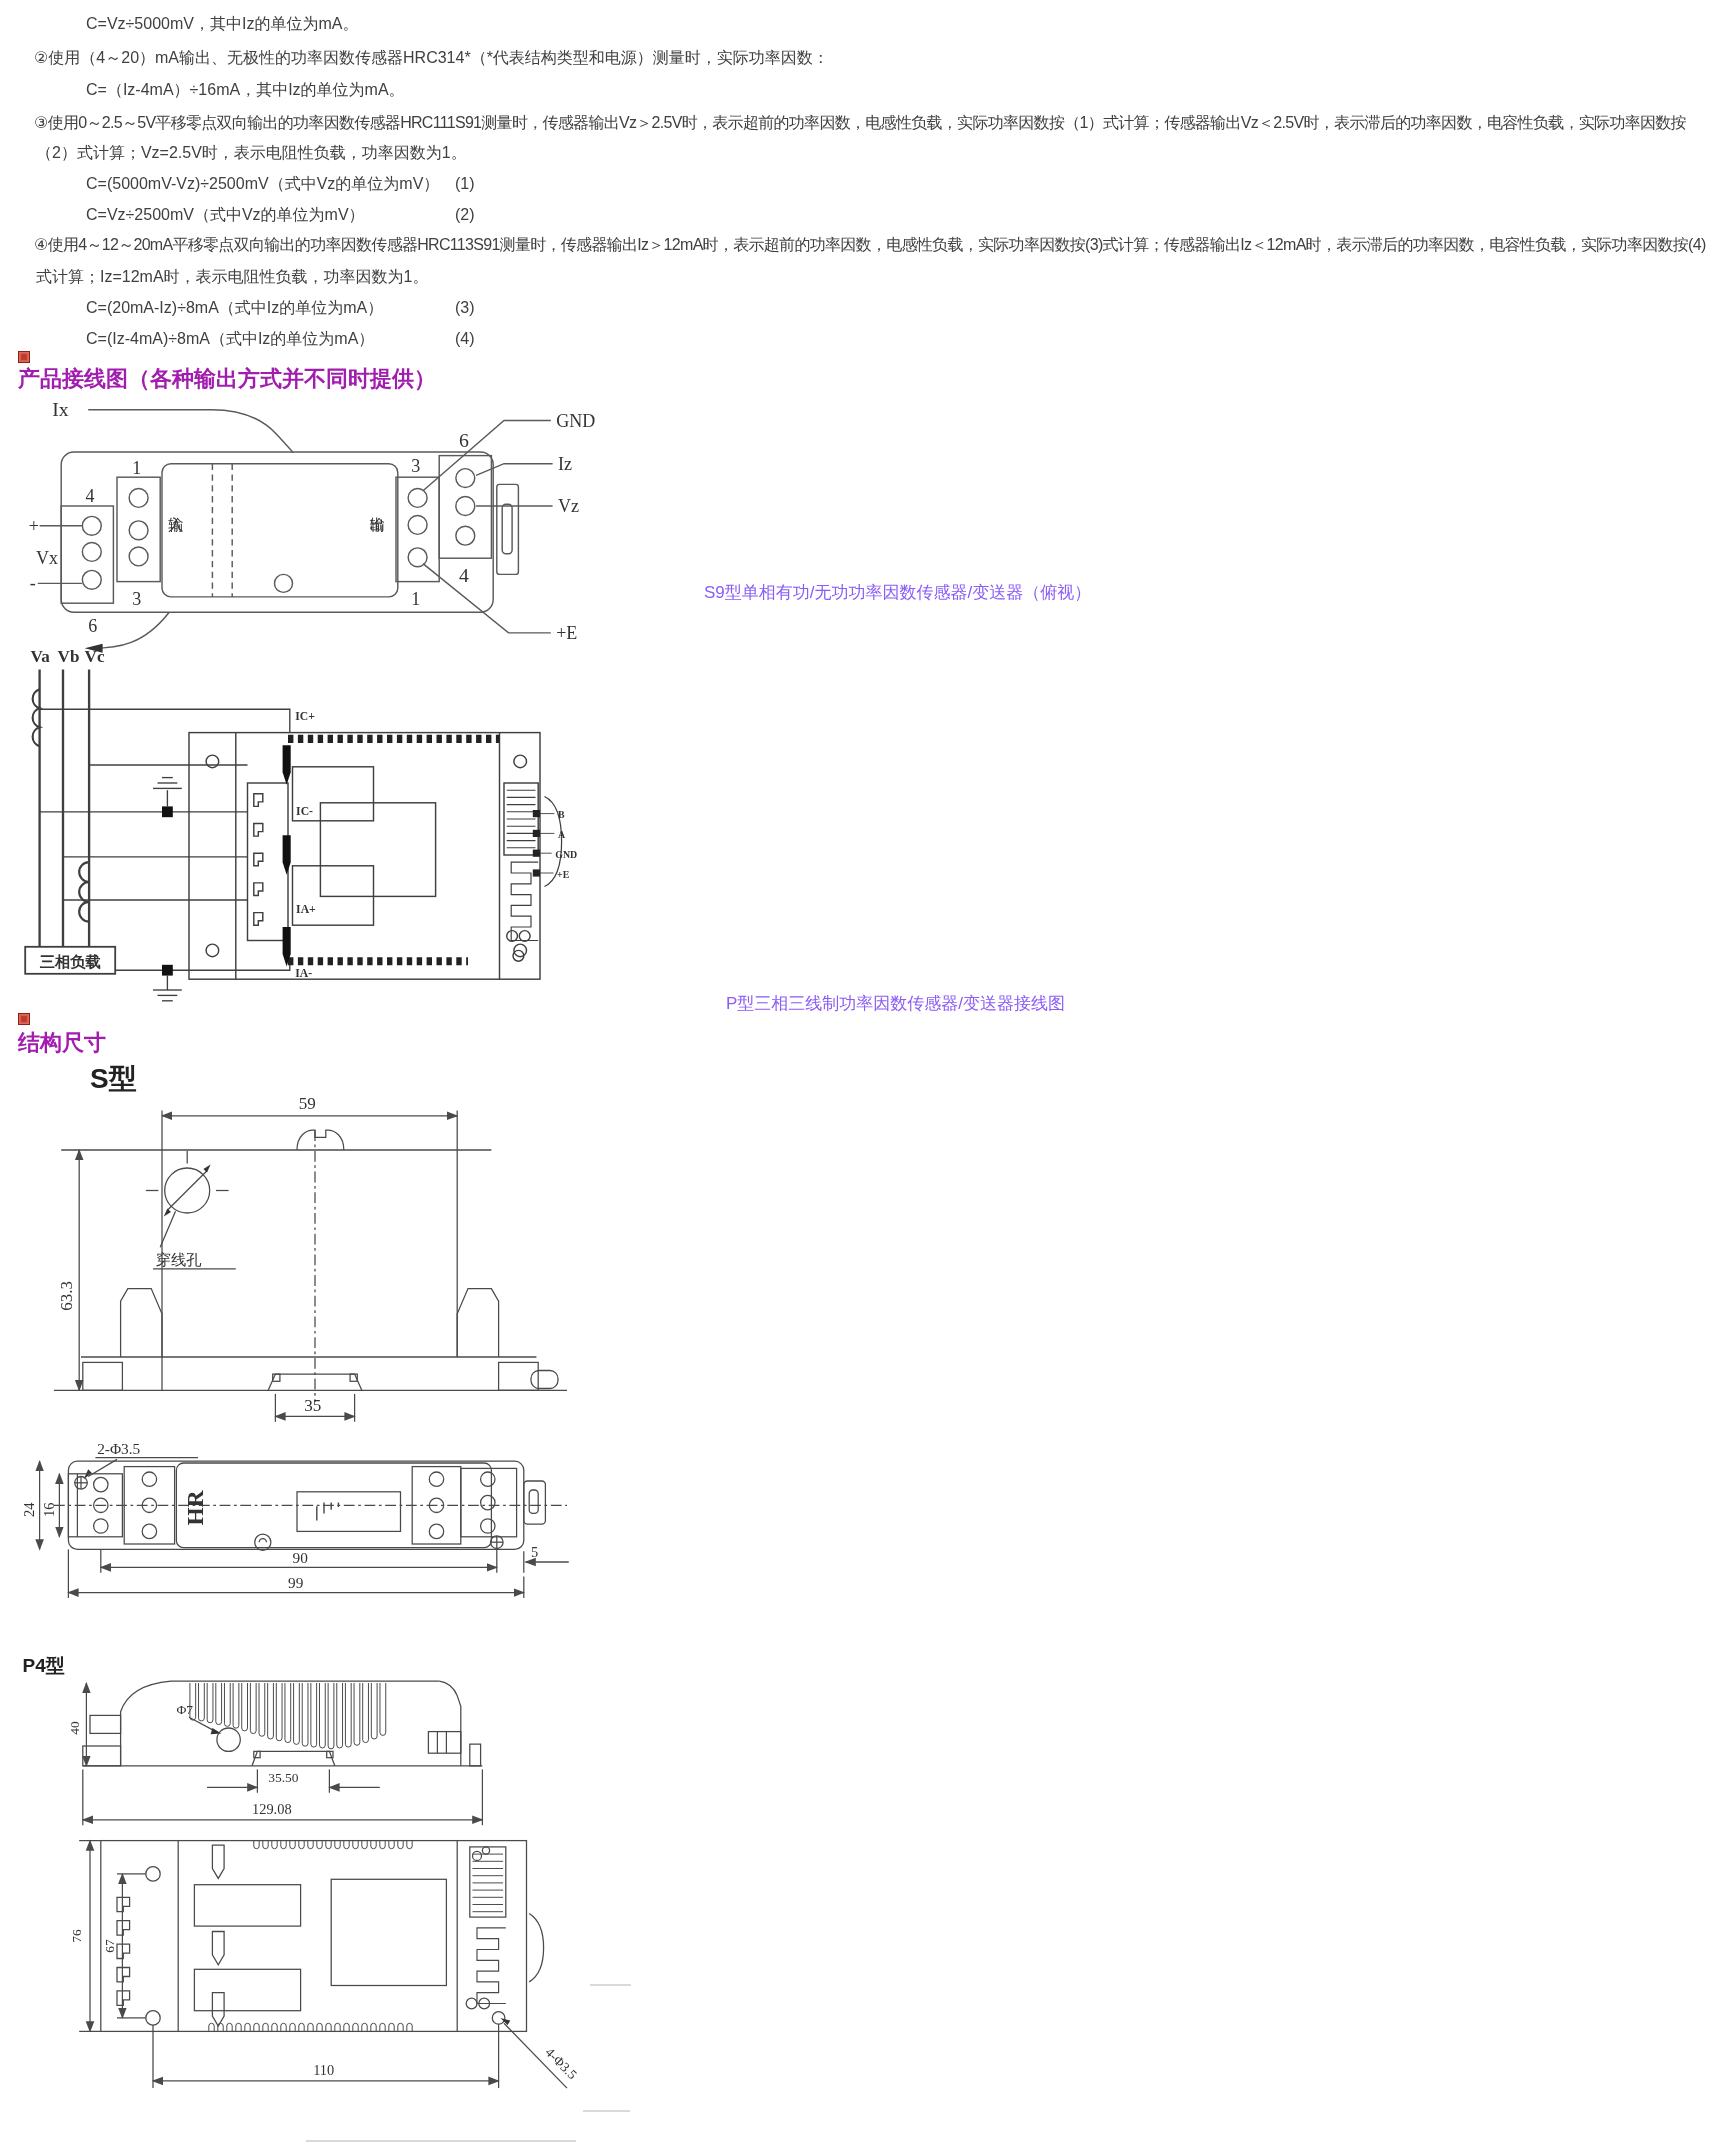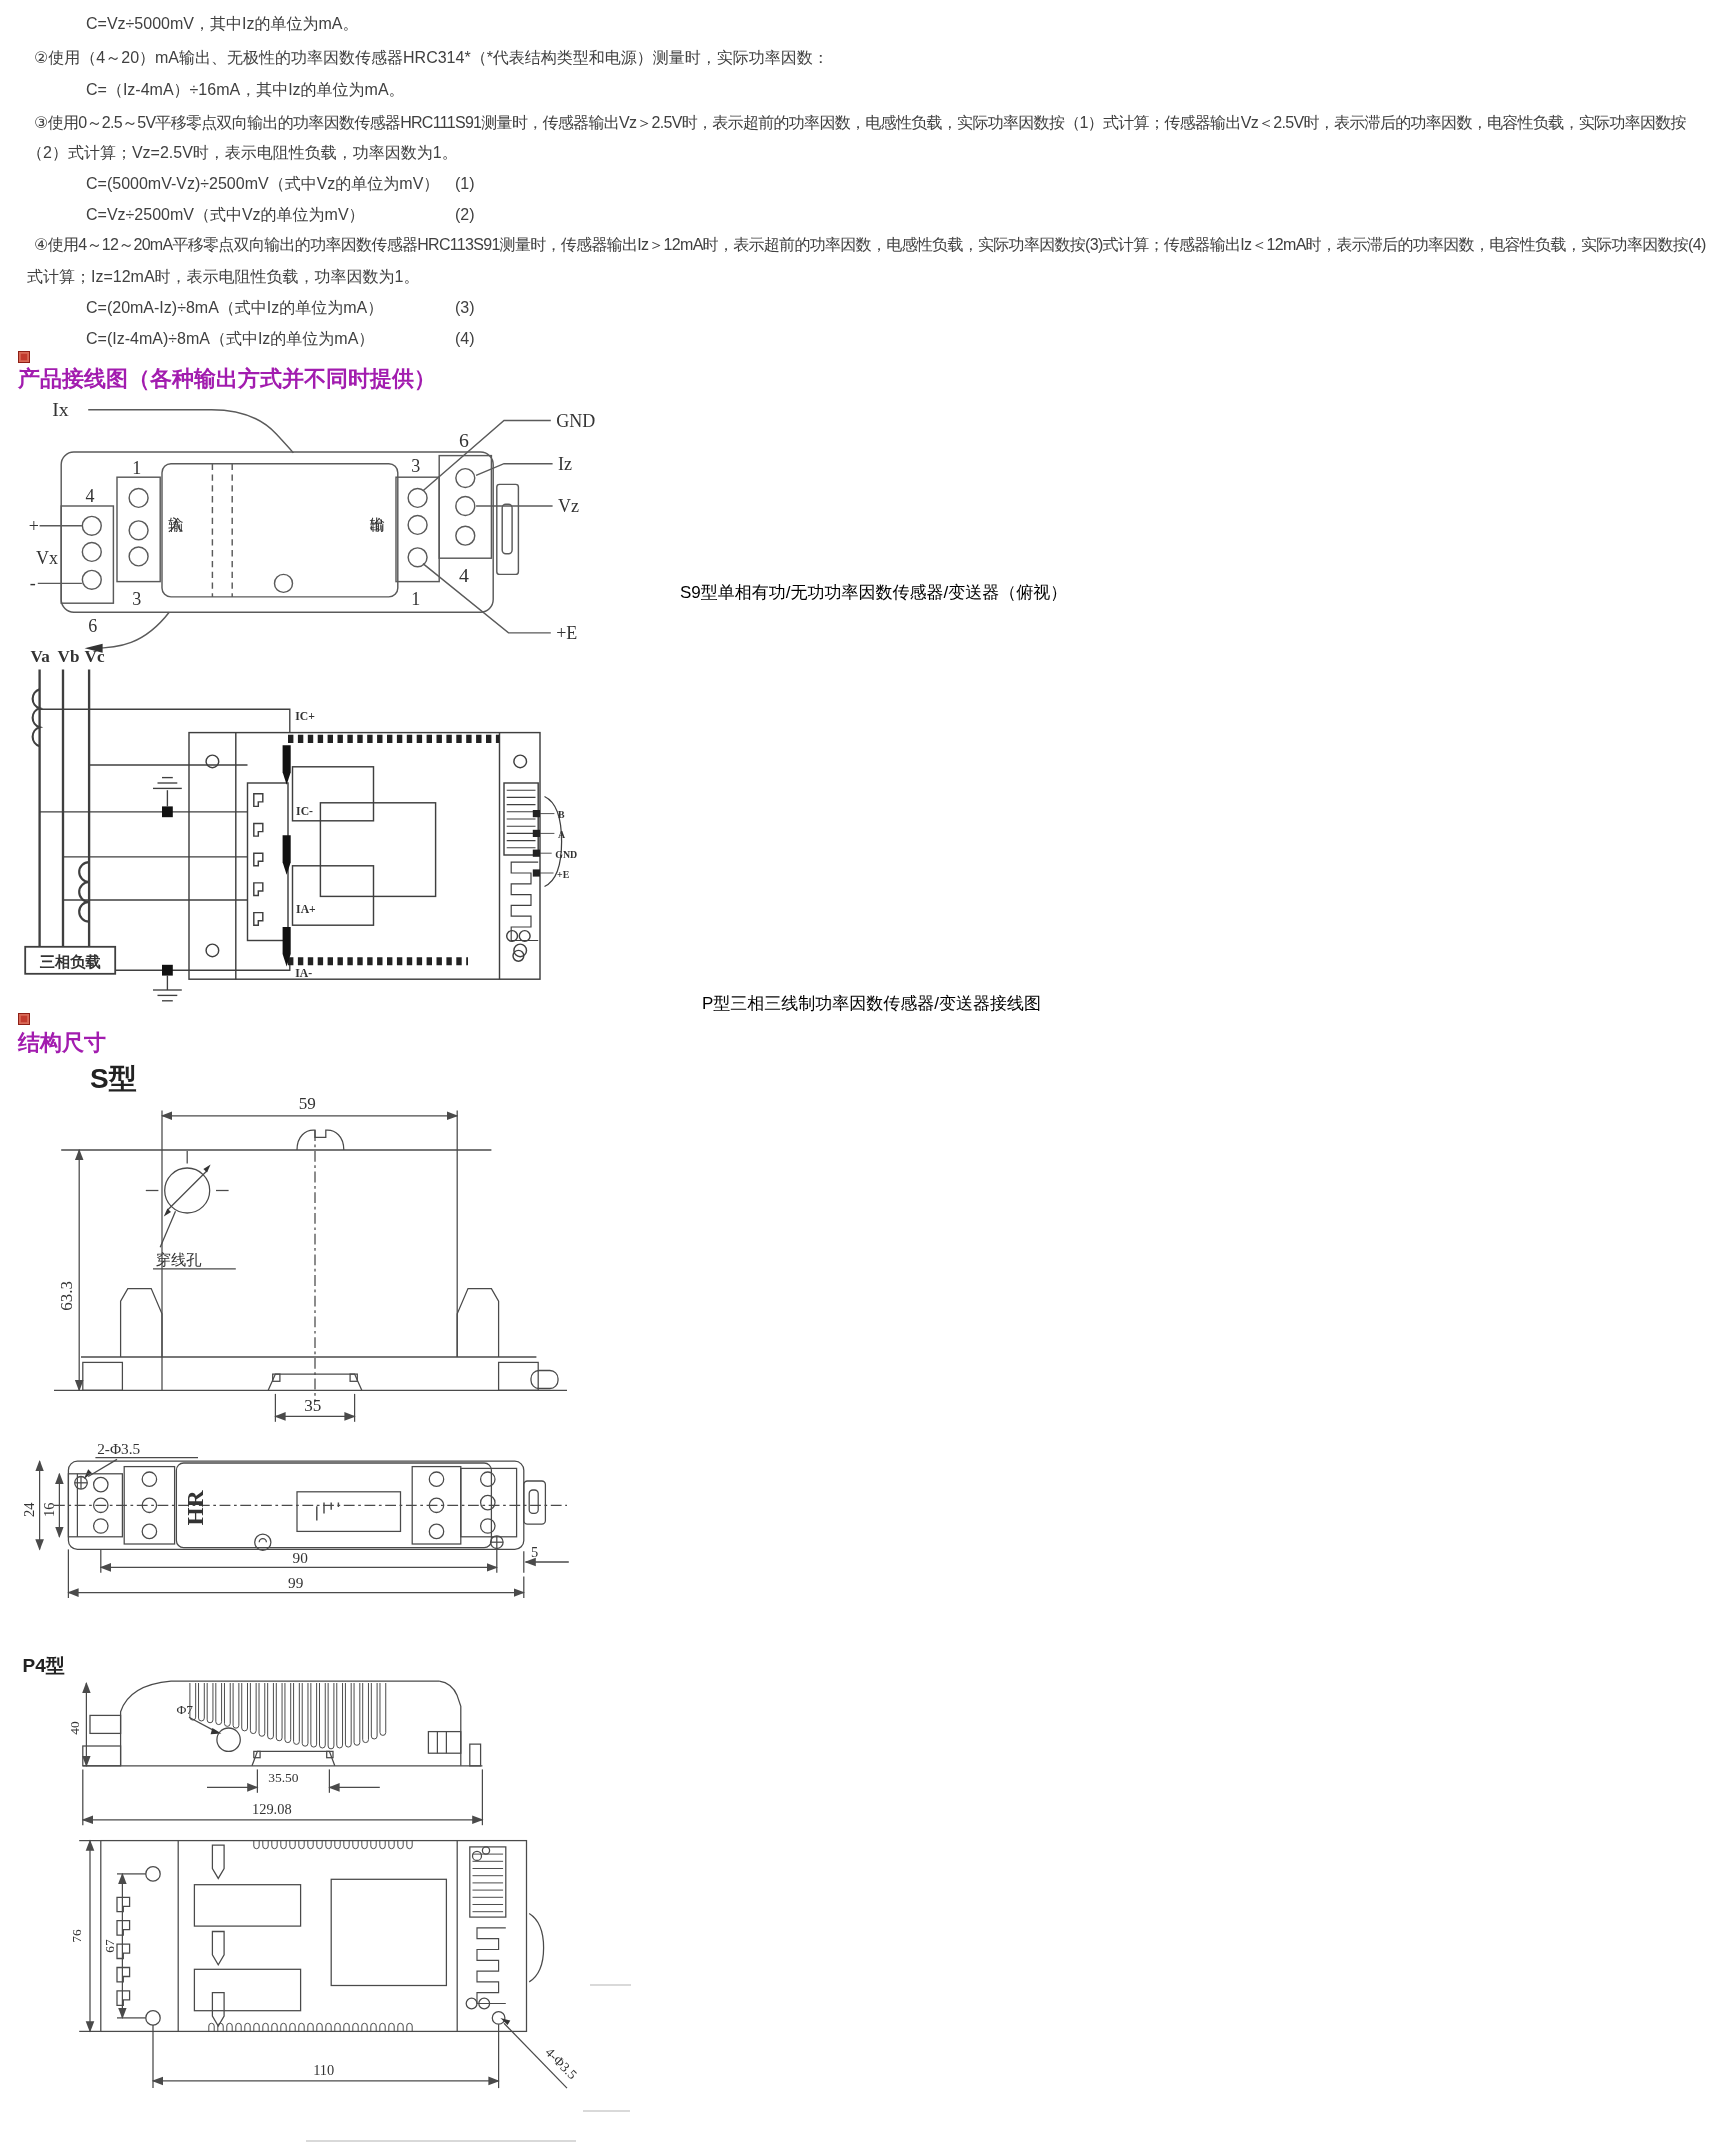--- a/index.html
+++ b/index.html
@@ -6,29 +6,29 @@
   body{
     width:1728px;height:2144px;position:relative;overflow:hidden;
     background:#ffffff;
     font-family:"Liberation Sans","DejaVu Sans",sans-serif;
     color:#3d3d3d;
   }
   .ln{position:absolute;font-size:16px;line-height:21.6px;white-space:nowrap;color:#404040;}
   .ln.formula{left:86px;}
   .ln.para{left:34px;text-align:right;}
   .ln.cont{left:34px;letter-spacing:-0.7px;}
-  .ln.para0{left:27px;text-align:right;}
+  .ln.para0{left:36px;text-align:right;}
   .eqnum{position:absolute;left:369px;top:0;}
   .red-bullet{
     position:absolute;width:11.7px;height:11.7px;background:#c23b2e;
     border:0.9px solid #8e1f16;box-sizing:border-box;
     box-shadow:inset 0 0 0 1.8px #d96a57;
   }
   .sec-head{position:absolute;font-size:22px;font-weight:bold;color:#a21caf;white-space:nowrap;}
-  .caption{position:absolute;font-size:17px;color:#000000;white-space:nowrap;}
+  .caption{position:absolute;font-size:17px;color:#8b5cf6;white-space:nowrap;margin-left:24px;}
   .model-label{position:absolute;font-weight:bold;color:#222;white-space:nowrap;}
   svg{position:absolute;overflow:visible;}
   svg text{font-family:"Liberation Serif","DejaVu Serif",serif;fill:#333;}
   text.cjk{font-family:"Liberation Sans","DejaVu Sans",sans-serif;}
   .artifact{position:absolute;background:#d9d9d9;}
 </style>
 </head>
 <body>
 
 <div>

